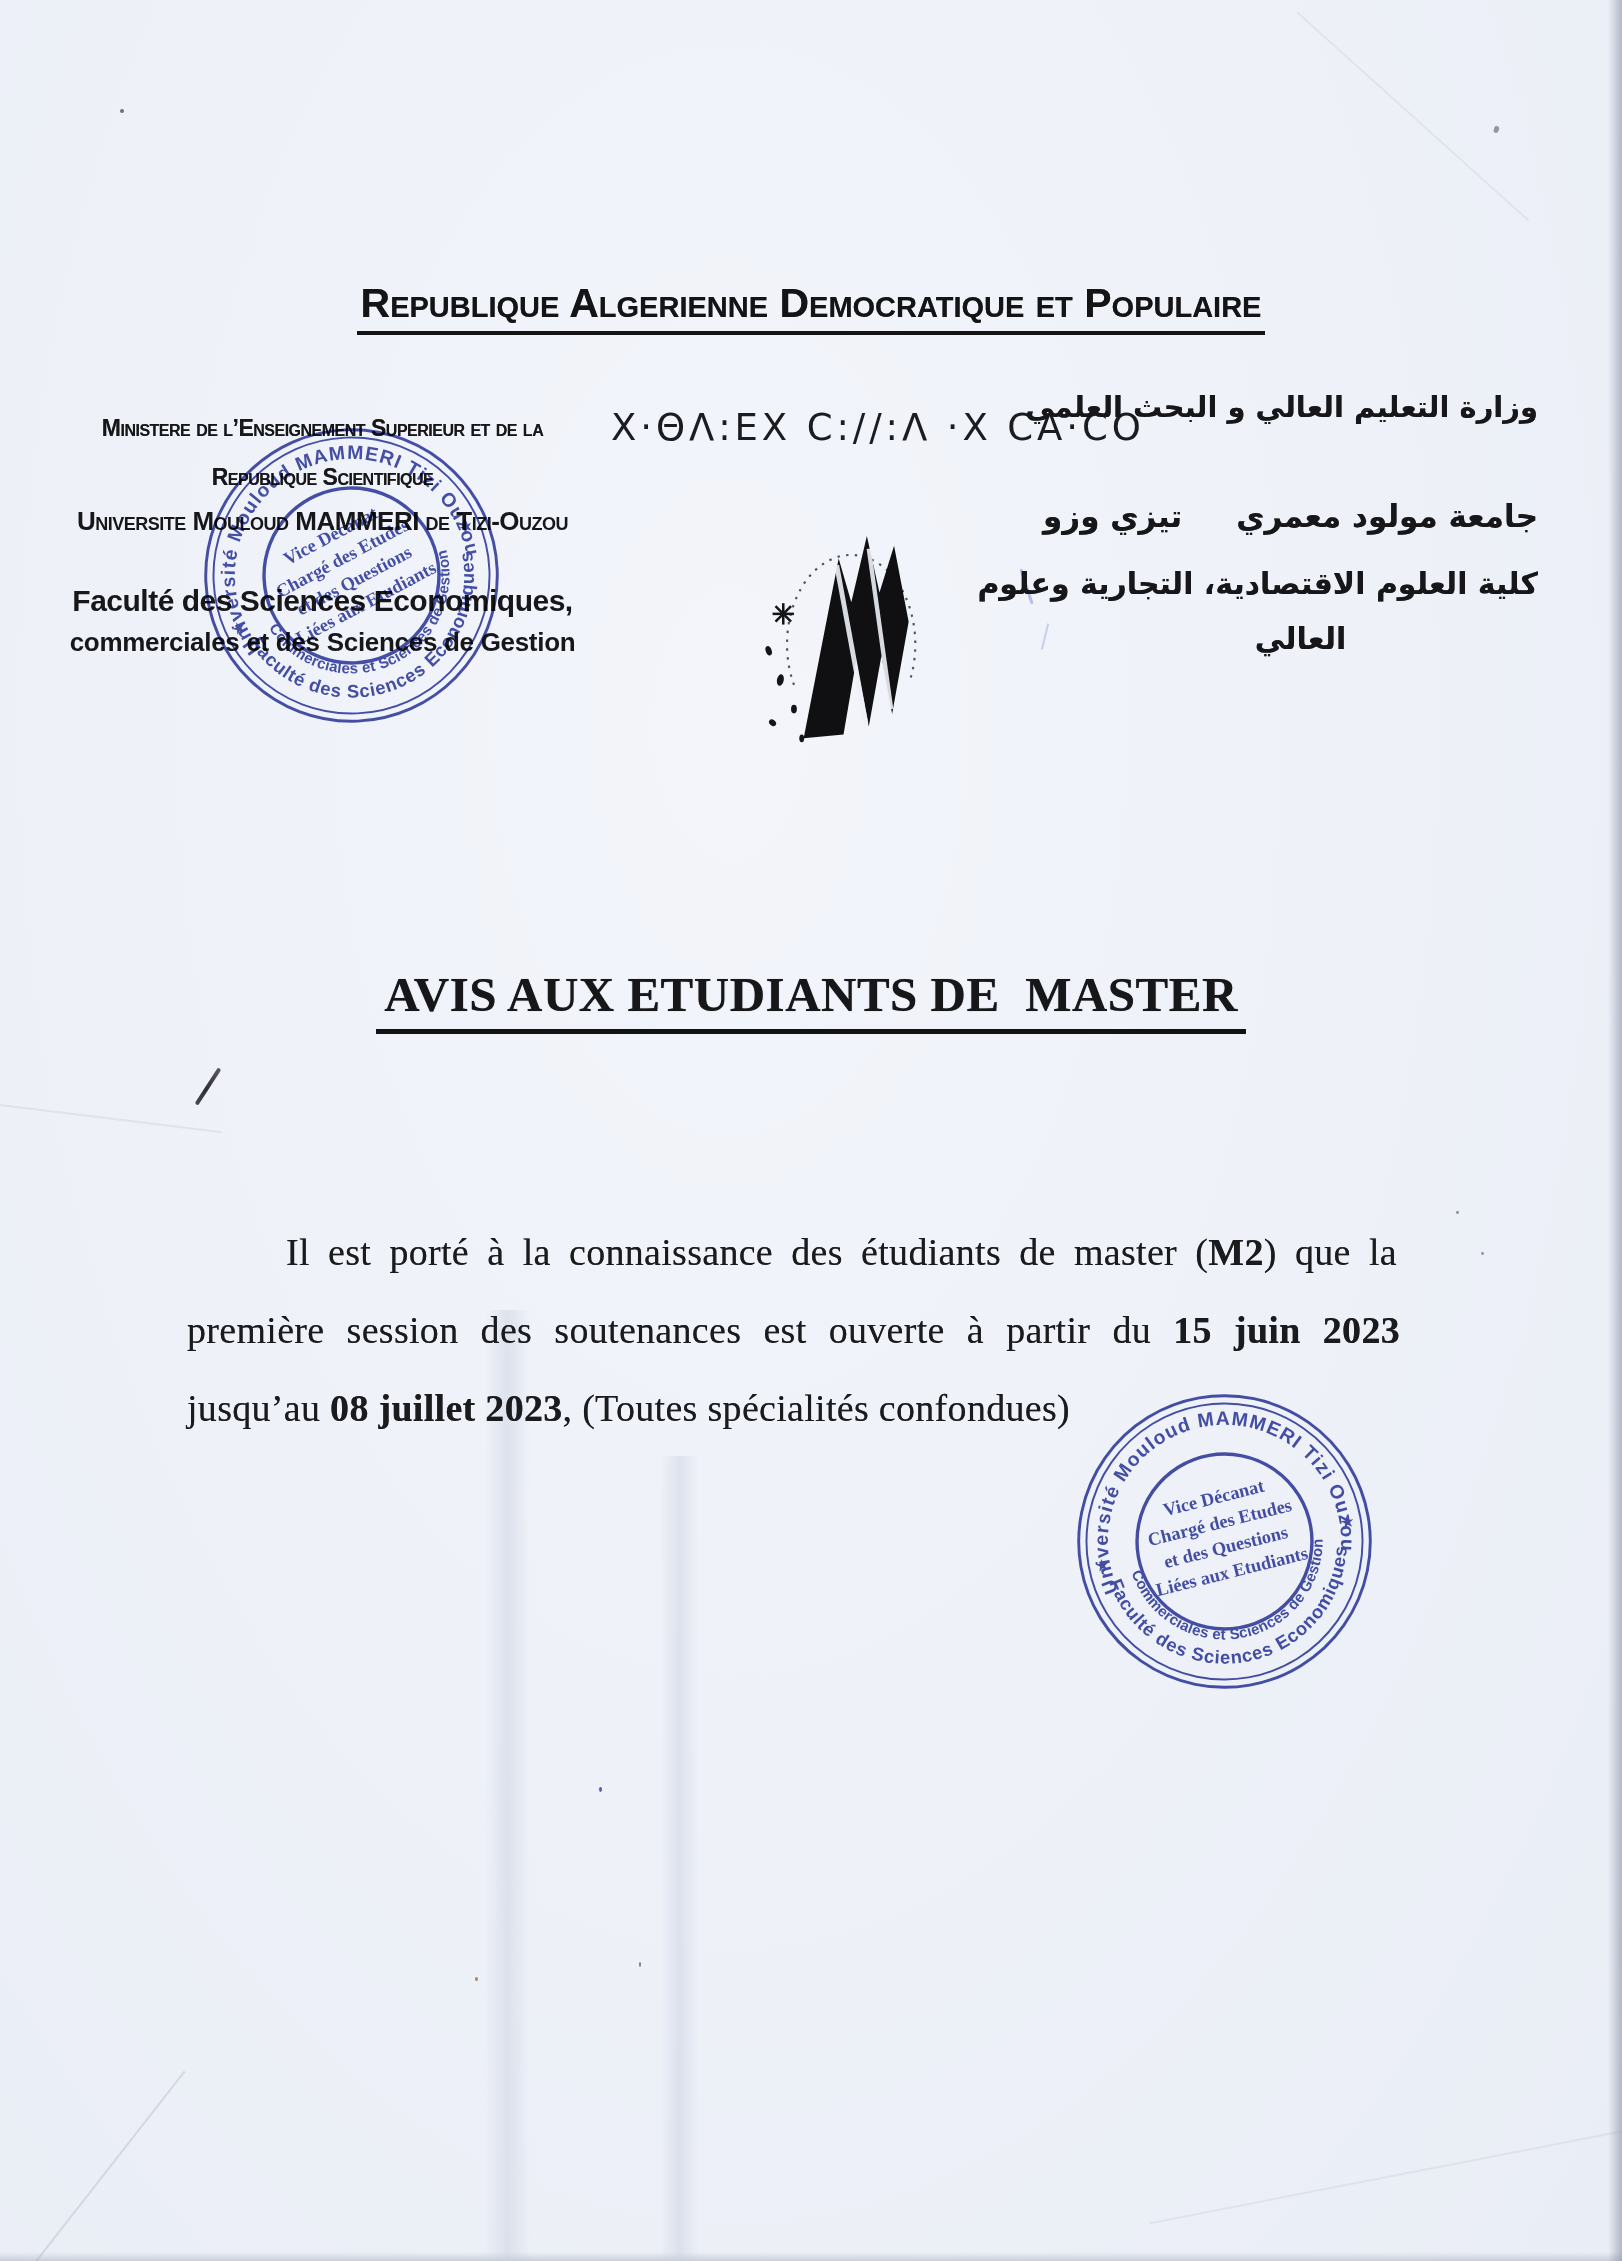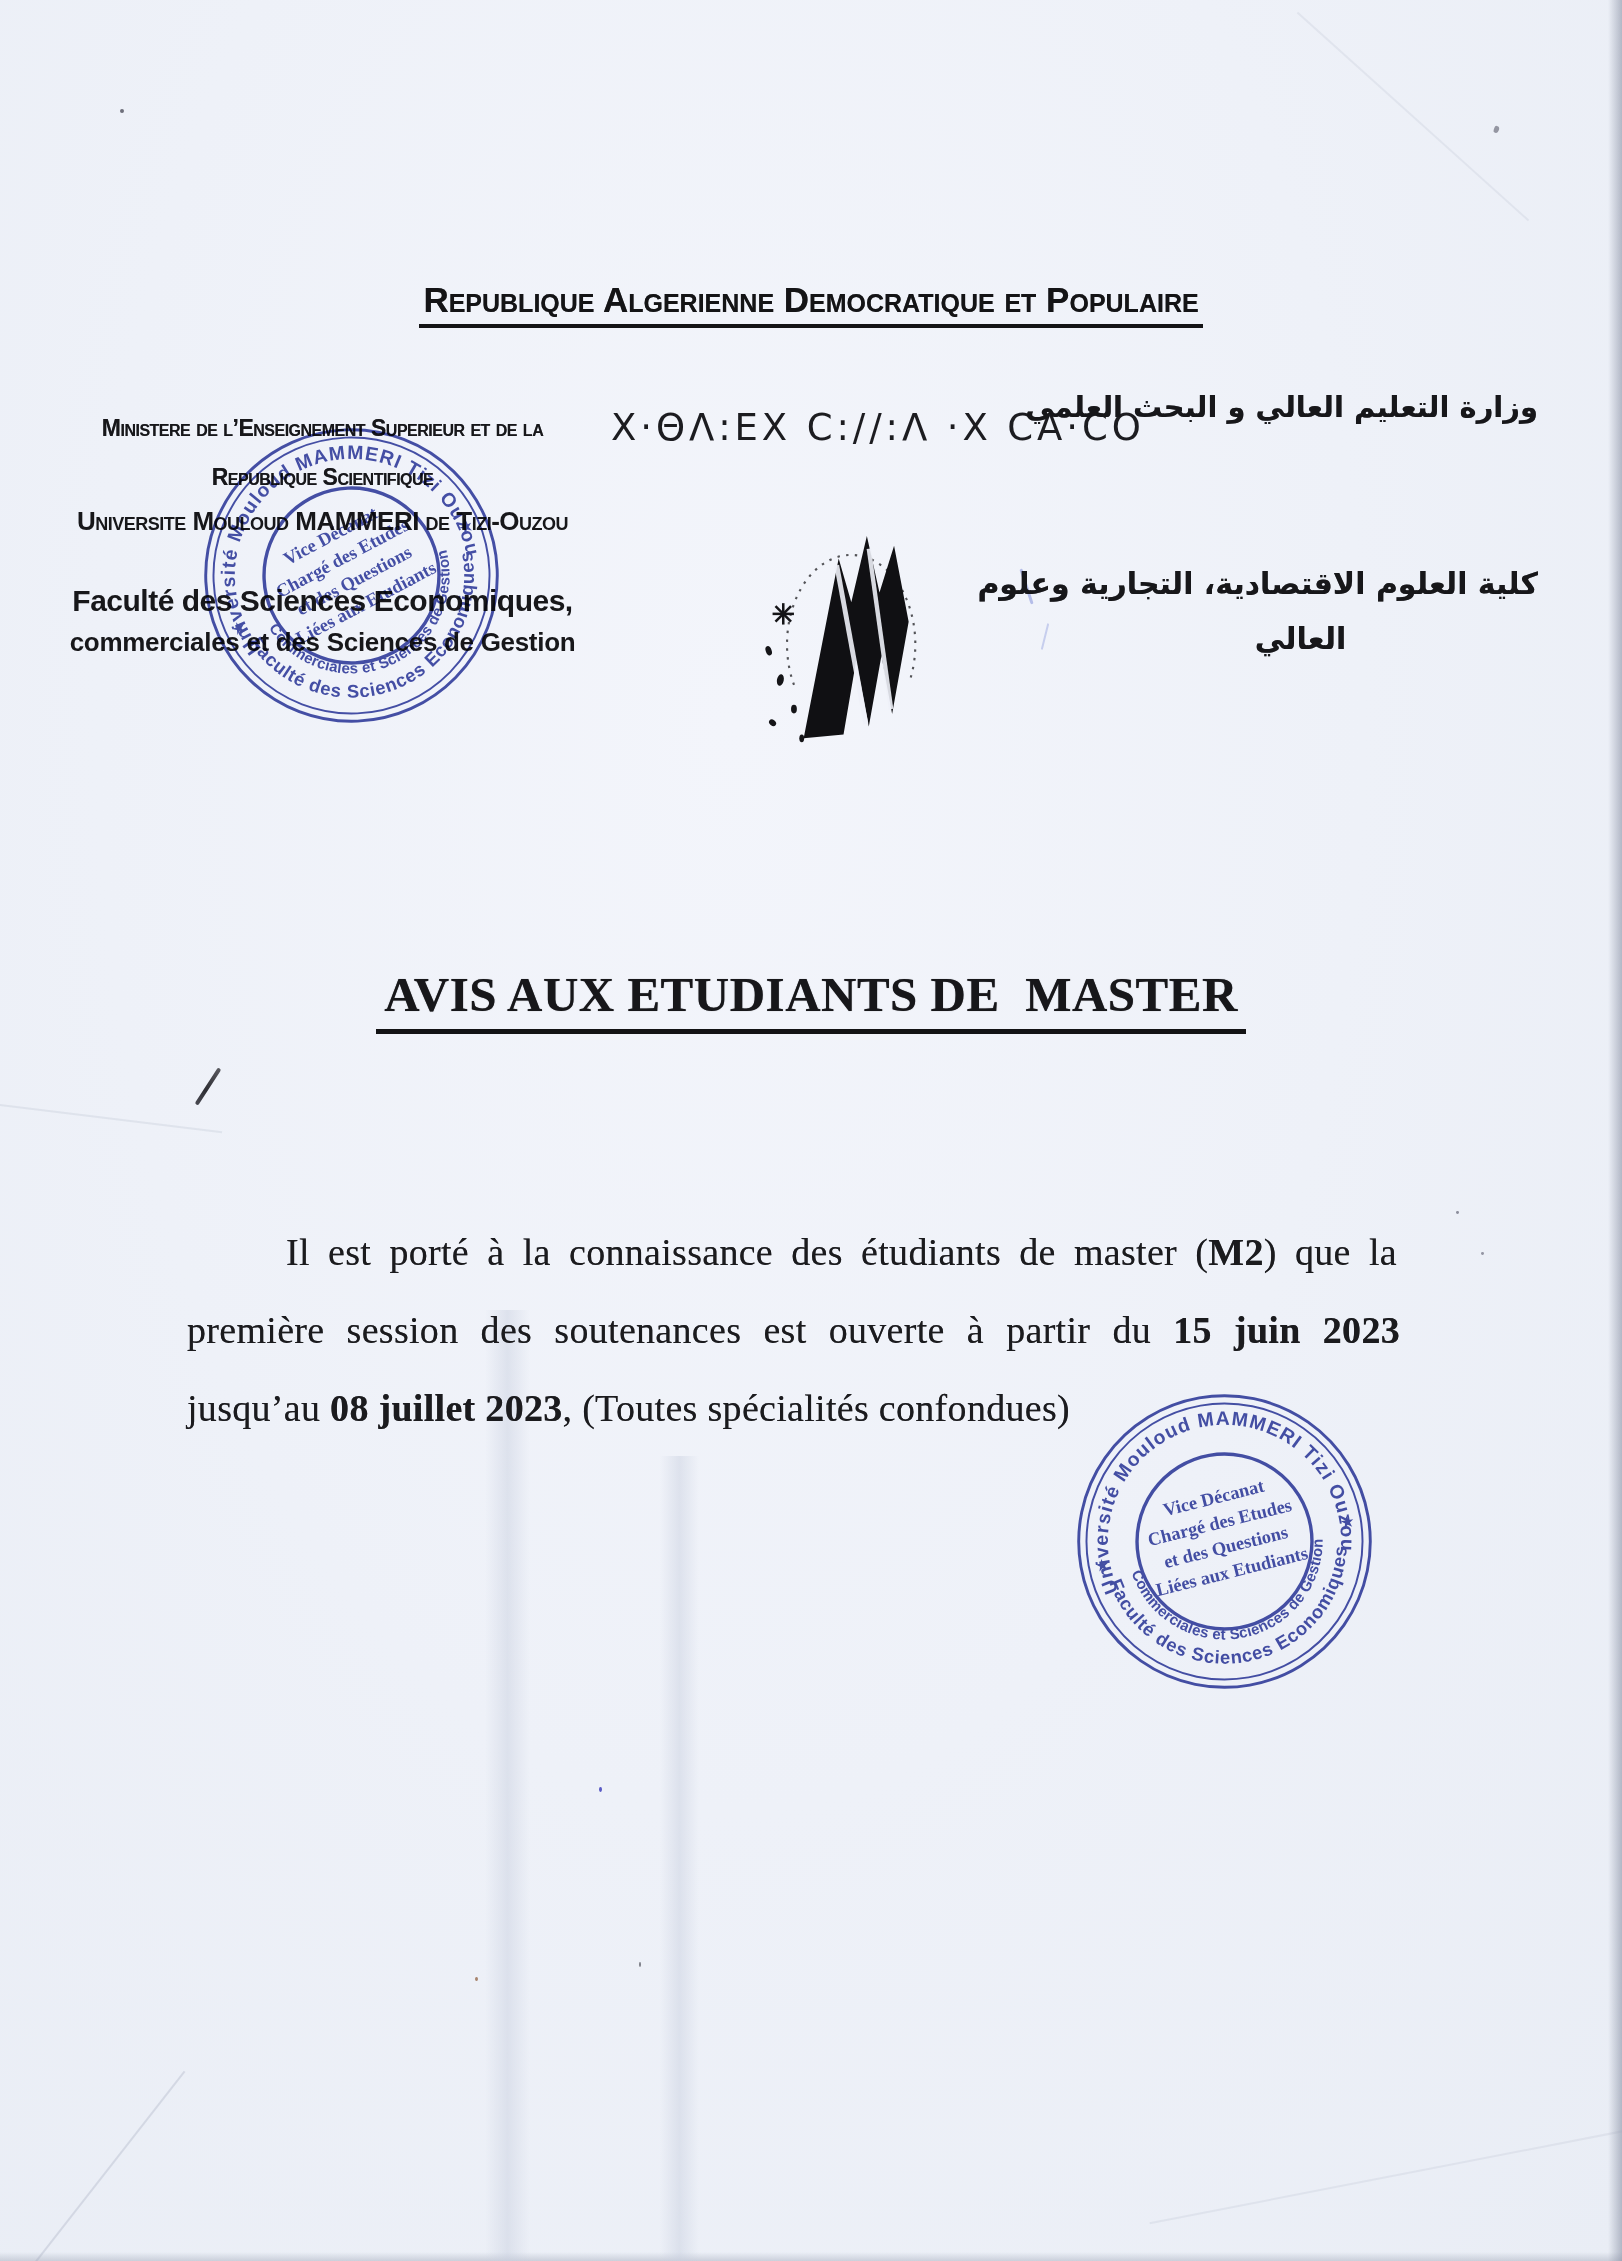--- a/index.html
+++ b/index.html
@@ -18,21 +18,21 @@
     background:linear-gradient(90deg, rgba(140,148,166,0) 0%, rgba(130,138,158,0.55) 100%);}
   .edge-bottom{position:absolute;left:0;bottom:0;width:100%;height:9.7px;
     background:linear-gradient(180deg, rgba(140,148,166,0) 0%, rgba(130,138,158,0.35) 100%);}
   .crease{position:absolute;background:rgba(150,158,180,0.28);}
   .crease-band{position:absolute;background:linear-gradient(90deg, rgba(205,212,226,0) 0%, rgba(199,206,222,0.45) 50%, rgba(205,212,226,0) 100%);}
   .speck{position:absolute;border-radius:50%;}
   
   .heading-wrap{position:absolute;left:0;top:280px;width:1622px;text-align:center;}
   .heading{
     display:inline-block;
-    font-size:35px;font-weight:700;font-variant:small-caps;
+    font-size:41px;font-weight:700;font-variant:small-caps;
     letter-spacing:0px;color:#141416;
     border-bottom:4.9px solid #141416;padding:0 3.9px 3.9px 3.9px;
     text-shadow:0 0 0.6px rgba(20,20,25,0.65);
   }
   .leftcol{position:absolute;left:34px;width:577px;text-align:center;white-space:nowrap;}
   .ministry{top:404px;font-size:23px;font-weight:700;font-variant:small-caps;letter-spacing:-0.5px;line-height:49px;}
   .university-line{top:506px;font-size:26px;font-weight:700;font-variant:small-caps;letter-spacing:-0.5px;}
   .faculty1{top:584px;font-size:30px;font-weight:700;letter-spacing:-0.5px;}
   .faculty2{top:627px;font-size:26px;font-weight:700;letter-spacing:-0.3px;}
   .leftcol div, .leftcol span{text-shadow:0 0 0.5px rgba(20,20,25,0.6);}
@@ -139,20 +139,21 @@
         <path d="M35 104 l-16 16"></path>
     </g>
     <ellipse cx="12" cy="150" rx="3" ry="5" fill="#151518" transform="rotate(-20 12 150)"></ellipse>
     <ellipse cx="24" cy="180" rx="3.5" ry="6" fill="#151518" transform="rotate(12 24 180)"></ellipse>
     <ellipse cx="38" cy="210" rx="3" ry="4.5" fill="#151518"></ellipse>
     <ellipse cx="16" cy="224" rx="4" ry="3" fill="#151518" transform="rotate(40 16 224)"></ellipse>
     <ellipse cx="46" cy="240" rx="2.5" ry="4" fill="#151518"></ellipse>
   </svg>
 
   <div class="rightcol ar1" dir="rtl">وزارة التعليم العالي و البحث العلمي</div>
+  <div class="rightcol ar2" dir="rtl">جامعة مولود معمري &nbsp;&nbsp;&nbsp; تيزي وزو</div>
   <div class="rightcol ar3" dir="rtl">كلية العلوم الاقتصادية، التجارية وعلوم</div>
   <div class="rightcol ar4" dir="rtl">العالي</div>
 
   <svg class="stamp stamp-top" width="311" height="311" viewBox="-160 -160 320 320">
     <g transform="rotate(-24)">
       <circle r="150" class="ring" stroke-width="3"></circle>
       <circle r="142" class="ring" stroke-width="2"></circle>
       <circle r="90" class="ring" stroke-width="3.5"></circle>
       <path id="sA-top" d="M -112.8 41 A 120 120 0 1 1 112.8 41" fill="none"></path>
       <path id="sA-bo" d="M -123.2 26.2 A 126 126 0 0 0 123.2 26.2" fill="none"></path>

